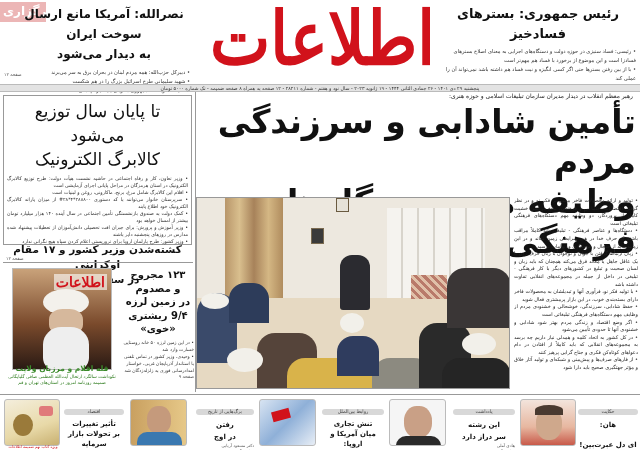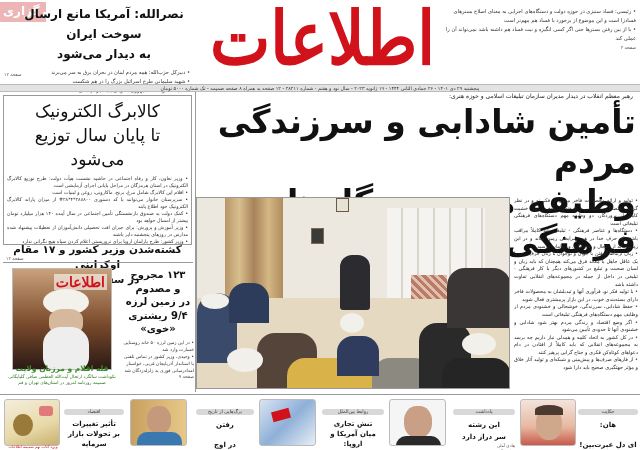--- a/index.html
+++ b/index.html
@@ -77,20 +77,21 @@
   <div class="side-headline" style="font-size:12px;">به دیدار می‌شود</div>
   <div class="bullets" style="margin-top:4px; padding-right:12px;">
     <div>دبیرکل حزب‌الله: همه مردم لبنان در بحران برق به سر می‌برند</div>
     <div>شهید سلیمانی طرح اسرائیل بزرگ را در هم شکست</div>
     <div>ادامه خلأ ریاست جمهوری به زیان همه مردم لبنان است</div>
   </div>
 </div>
 <div class="abs page-ref" style="left:4px; top:72px;">صفحه ۱۲</div>
 
 <div class="abs" style="left:440px; top:4px; width:196px;">
+  <div class="side-headline">رئیس جمهوری: بسترهای فسادخیز</div>
   <div class="bullets" style="margin-top:3px;">
     <div>رئیسی: فساد ستیزی در حوزه دولت و دستگاه‌های اجرایی به معنای اصلاح بسترهای فسادزا است و این موضوع از برخورد با فساد هم مهم‌تر است</div>
     <div>با از بین رفتن بسترها حتی اگر کسی انگیزه و نیت فساد هم داشته باشد نمی‌تواند آن را عملی کند</div>
   </div>
   <div class="page-ref" style="margin-top:2px;">صفحه ۲</div>
 </div>
 
 <div class="abs date-bar">پنجشنبه ۲۹ دی ۱۴۰۱ - ۲۶ جمادی الثانی ۱۴۴۴ - ۱۹ ژانویه ۲۰۲۳ - سال نود و هفتم - شماره ۲۸۲۱۱ - ۱۲ صفحه به همراه ۸ صفحه ضمیمه - تک شماره ۵۰۰۰ تومان</div>
 
 <div class="abs kicker">رهبر معظم انقلاب در دیدار مدیران سازمان تبلیغات اسلامی و حوزه هنری:</div>
@@ -129,22 +130,22 @@
   <p>با تولید فکر نو، فرآوری آنها و تبدیلشان به محصولات فاخر دارای بسته‌بندی خوب، در این بازار پرمشتری فعال شوید</p>
   <p>حفظ شادابی، سرزندگی، خوشحالی و خشنودی مردم از وظایف مهم دستگاه‌های فرهنگی تبلیغاتی است</p>
   <p>اگر وضع اقتصاد و زندگی مردم بهتر شود شادابی و خشنودی آنها تا حدودی تأمین می‌شود</p>
   <p>در کل کشور به اتحاد کلمه و همدلی نیاز داریم چه برسد به مجموعه‌های انقلابی که باید کاملاً از افتادن در دام دعواهای کوتاه‌کن فکری و جناح گرایی پرهیز کنند</p>
   <p>از فارهای صرف‌ها و پیش‌بینی و شبکه‌ای و تولید آثار خلاق و مؤثر جهتگیری صحیح باید دارا شود</p>
 </div>
 
 <div class="abs rule" style="left:195px; top:92px; width:1px; height:300px;"></div>
 
 <div class="abs kala-box">
+  <div class="kala-title">تا پایان سال توزیع می‌شود</div>
   <div class="kala-title">کالابرگ الکترونیک</div>
-  <div class="kala-title">تا پایان سال توزیع می‌شود</div>
   <div class="kala-body">
     <p>وزیر تعاون، کار و رفاه اجتماعی در حاشیه نشست هیأت دولت: طرح توزیع کالابرگ الکترونیک در استان هرمزگان در مراحل پایانی اجرای آزمایشی است</p>
     <p>اقلام این کالابرگ شامل مرغ، برنج، ماکارونی، روغن و لبنیات است</p>
     <p>سرپرستان خانوار می‌توانند با کد دستوری ۲۸۸۸۰۰*۴*۲۸# از میزان یارانه کالابرگ الکترونیک خود اطلاع یابند</p>
     <p>کمک دولت به صندوق بازنشستگی تأمین اجتماعی در سال آینده ۱۴۰ هزار میلیارد تومان بیشتر از امسال خواهد بود</p>
     <p>وزیر آموزش و پرورش: برای جبران افت تحصیلی دانش‌آموزان از تعطیلات پیشنهاد شده مدارس در روزهای پنجشنبه دایر باشند</p>
     <p>وزیر کشور: طرح پارلمان اروپا برای تروریستی اعلام کردن سپاه هیچ نگرانی ندارد</p>
   </div>
 </div>
 
@@ -213,21 +214,21 @@
   <div class="f-title" style="margin-top:0; line-height:10px">علل و پیامدها</div>
   
 </div>
 
 <div class="fimg" style="left:259px; width:57px; background:linear-gradient(135deg,#d8e4f2 0%,#8fb0d8 50%,#e8eef6 100%);">
   <div class="abs" style="left:12px; top:10px; width:18px; height:10px; background:#d1121b; transform:rotate(-15deg);"></div>
 </div>
 <div class="fcard" style="left:196px; width:58px;">
   <div class="f-tag">برگ‌هایی از تاریخ</div>
   <div class="f-title">رفتن</div>
-  <div class="f-title" style="margin-top:8px">در اوج</div>
+  <div class="f-title" style="margin-top:0">در اوج</div>
   <div class="f-author">دکتر مسعود آریایی</div>
   <div class="f-author">صفحه ۴</div>
 </div>
 
 <div class="fimg" style="left:130px; width:57px; background:linear-gradient(90deg,#c9a060,#e6c888);">
   <div class="abs" style="left:16px; top:6px; width:24px; height:28px; background:#c59a7c; border-radius:45%;"></div>
   <div class="abs" style="left:6px; top:32px; width:45px; height:16px; background:#3a78b0; border-radius:10px 10px 0 0;"></div>
 </div>
 <div class="fcard" style="left:64px; width:60px;">
   <div class="f-tag">اقتصاد</div>

